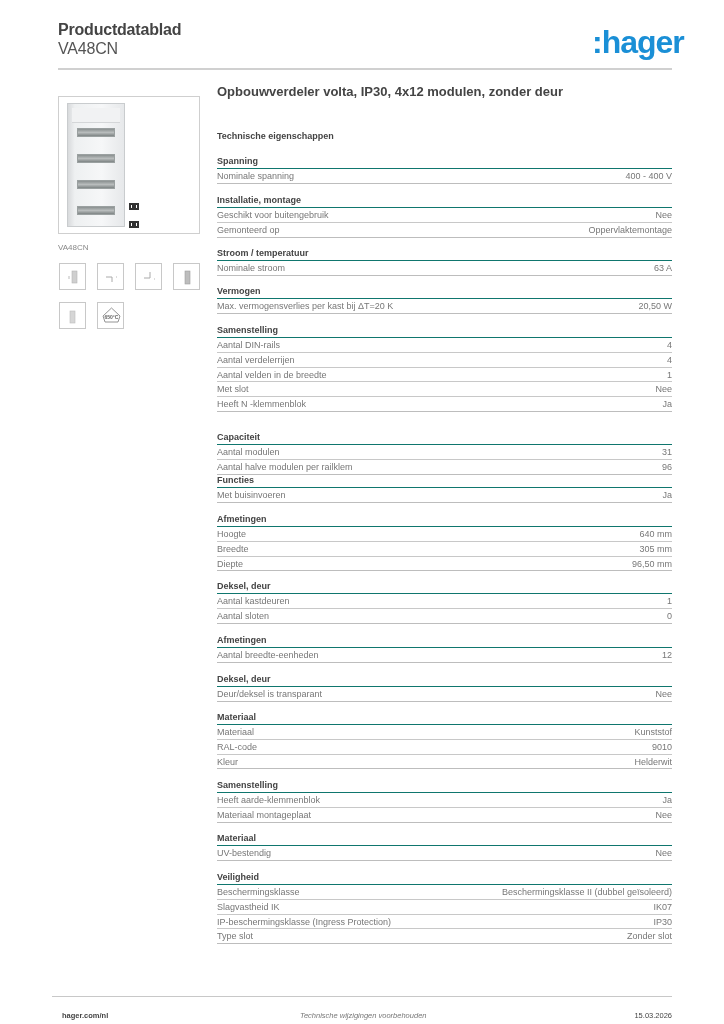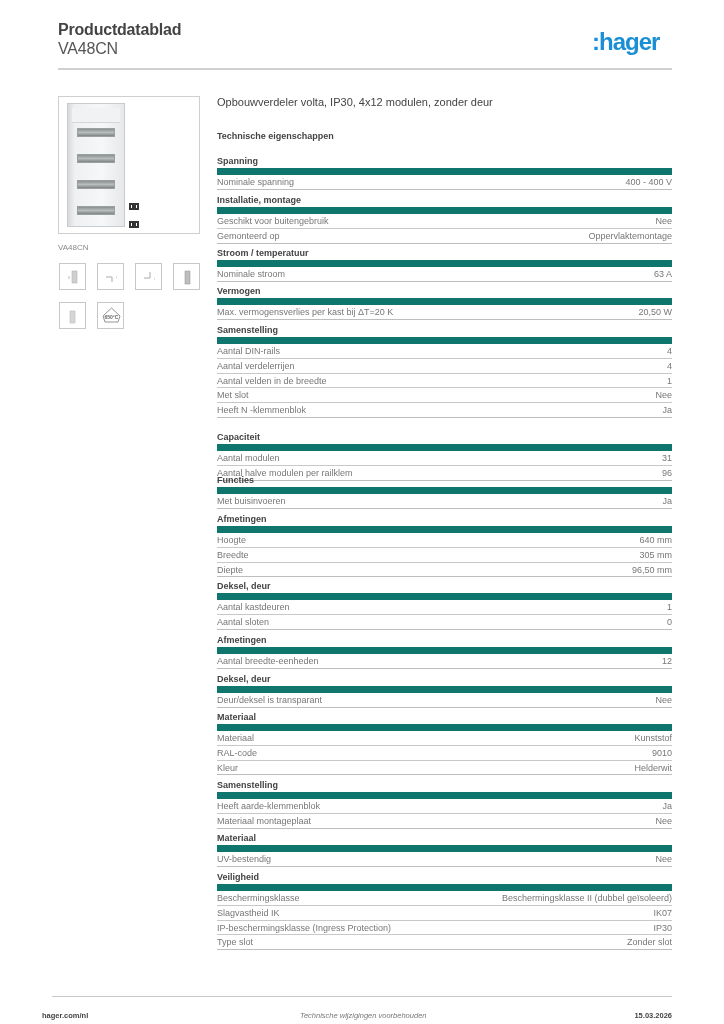--- a/index.html
+++ b/index.html
@@ -10,21 +10,21 @@
   .header-title {
     position: absolute; left: 58px; top: 21px;
     font-size: 16px; font-weight: bold; color: #444444; letter-spacing: -0.2px;
   }
   .header-subtitle {
     position: absolute; left: 58px; top: 40px;
     font-size: 16px; color: #555555; letter-spacing: -0.2px;
   }
   .logo {
     position: absolute; left: 592px; top: 28px;
-    font-size: 24px; font-weight: bold; color: #1a8fd6; letter-spacing: -1px;
+    font-size: 32px; font-weight: bold; color: #1a8fd6; letter-spacing: -1px;
     line-height: 28px;
   }
   .header-rule {
     position: absolute; left: 58px; top: 68px; width: 614px; height: 2px; background: #d0d0d0;
   }
   .product-image {
     position: absolute; left: 58px; top: 96px; width: 142px; height: 138px;
     border: 1px solid #cfcfcf; box-sizing: border-box; background: #fff;
   }
   .cabinet {
@@ -50,46 +50,46 @@
   }
   .image-caption {
     position: absolute; left: 58px; top: 243px; font-size: 8px; color: #888888;
   }
   .icon-tile {
     position: absolute; width: 27px; height: 27px; border: 1px solid #c8c8c8;
     box-sizing: border-box; background: #fff;
   }
   .icon-tile svg { position: absolute; left: 0; top: 0; }
   .description {
-    position: absolute; left: 217px; top: 96px; font-size: 11px; font-weight: normal; color: #444;
+    position: absolute; left: 217px; top: 84px; font-size: 13px; font-weight: bold; color: #444;
   }
   .section-heading {
     position: absolute; left: 217px; top: 131px; font-size: 9px; font-weight: bold; color: #444;
   }
   .group { position: absolute; left: 217px; width: 455px; }
   .group-title {
     font-size: 9px; font-weight: bold; color: #444; height: 13px; line-height: 13px;
-    border-bottom: 7px solid #0f766e;
+    border-bottom: 1px solid #0f766e;
   }
   .row {
     display: flex; justify-content: space-between; font-size: 9px; color: #777;
     height: 13.8px; line-height: 14px; border-bottom: 1px solid #c8c8c8;
   }
   .row:last-child { border-bottom: 1.5px solid #bdbdbd; justify-content: space-between; }
   .footer-rule {
     position: absolute; left: 52px; top: 996px; width: 620px; height: 1px; background: #c8c8c8;
   }
   .footer-left {
-    position: absolute; left: 42px; top: 1011px; font-size: 7.5px; font-weight: bold; color: #444;
+    position: absolute; left: 62px; top: 1011px; font-size: 7.5px; font-weight: bold; color: #444;
   }
   .footer-center {
     position: absolute; left: 300px; top: 1011px; font-size: 7.5px; color: #777; font-style: italic;
   }
   .footer-right {
-    position: absolute; right: 52px; top: 1011px; font-size: 7.5px; font-weight: bold; color: #444;
+    position: absolute; right: 52px; top: 1011px; font-size: 7.5px; font-weight: normal; color: #444;
   }
 </style>
 </head>
 <body>
 
 <div class="header-title">Productdatablad</div>
 <div class="header-subtitle">VA48CN</div>
 <div class="logo">:hager</div>
 <div class="header-rule"></div>
 

